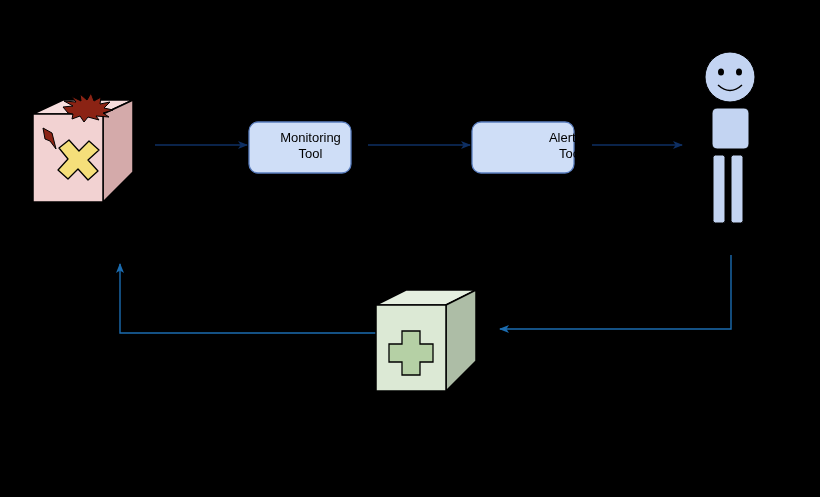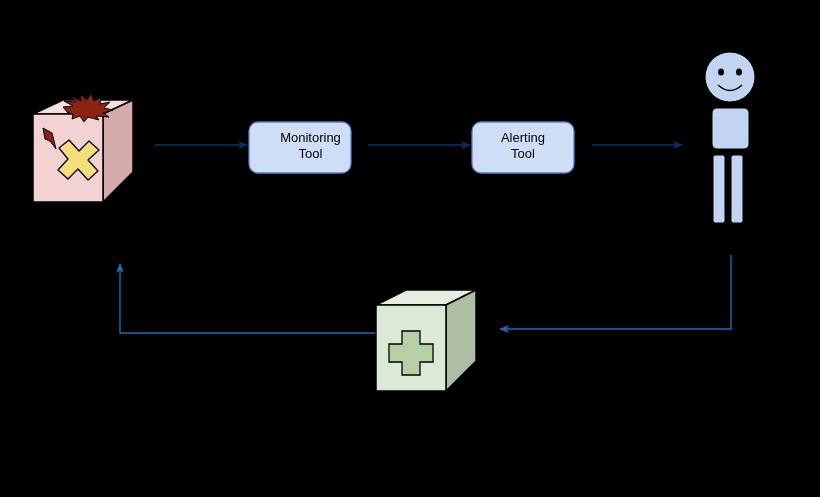--- a/index.html
+++ b/index.html
@@ -33,20 +33,21 @@
   }
   #monitoring-label {
     left: 249px;
     top: 130px;
     width: 123px;
   }
   #alerting-label {
     left: 472px;
     top: 130px;
     width: 102px;
+    padding-left: 48px;
   }
 </style>
 </head>
 <body>
 
 <svg id="diagram-canvas" viewBox="0 0 820 497" xmlns="http://www.w3.org/2000/svg">
 
   <defs>
     <marker id="arrow-dark" markerWidth="10" markerHeight="8" refX="9" refY="4" orient="auto" markerUnits="userSpaceOnUse">
       <path d="M0,0 L10,4 L0,8 L2.6,4 Z" fill="#0e2f63"></path>

